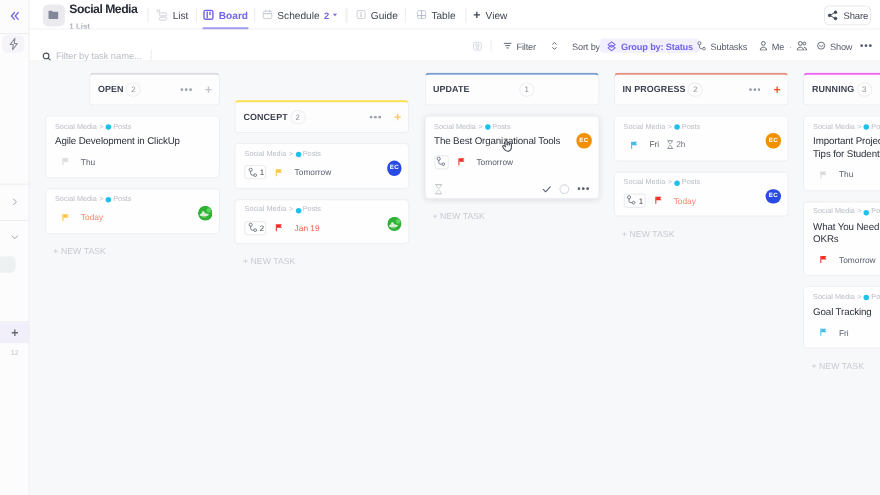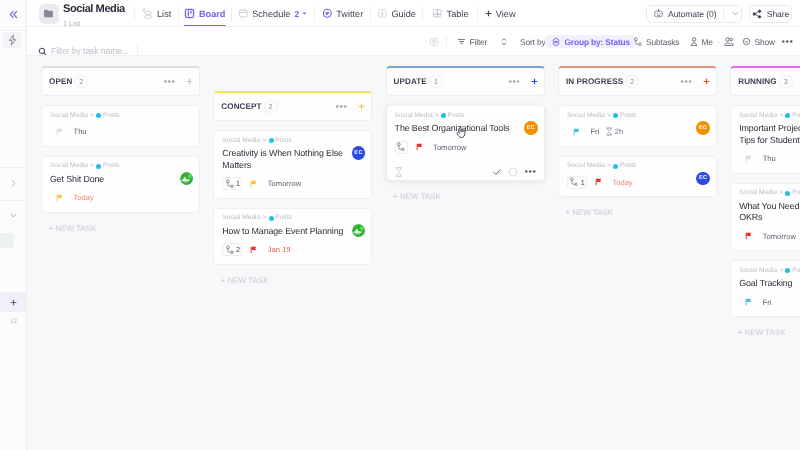--- a/index.html
+++ b/index.html
@@ -108,21 +108,21 @@
         </span>
       </div>
       <span class="rail-num" style="top: 318px;">12</span>
     </div>
     <div class="topbar">
       <div class="folder-icon">
         <svg width="11" height="11" viewBox="0 0 16 16" fill="#83889a">
           <path d="M1.6 3.6a1 1 0 011-1h3.1c.3 0 .6.12.77.35l.7.9h6.23a1 1 0 011 1v7.6a1 1 0 01-1 1H2.6a1 1 0 01-1-1z"></path>
         </svg>
       </div>
-      <div class="title-wrap"><span class="title-main">Social Media</span><span class="title-sub" style="display: block;">1 List</span></div>
+      <div class="title-wrap"><span class="title-main">Social Media</span><span class="title-sub" style="display: block; font-weight: bold;">1 List</span></div>
       <div class="vsep" style="margin-left: 9.2px; margin-right: 0px;"></div>
       <div class="tab" style="padding: 0px 6.5px;">
         <span class="ico">
           <svg width="11.5" height="11.5" viewBox="0 0 17 17" fill="none" stroke="#cbced6" stroke-width="1.25">
             <circle cx="3" cy="2.9" r="1.8"></circle>
             <rect x="4.2" y="5.4" width="9.8" height="4.1" rx="2.05"></rect>
             <rect x="4.2" y="11.2" width="9.8" height="4.1" rx="2.05"></rect>
           </svg>
         </span>
         <span>List</span>
@@ -149,29 +149,20 @@
         </span>
         <span>Schedule</span>
         <span class="cnt" style="margin-left: 0px;">2</span>
         <span class="caret" style="margin-left: -2px;">
           <svg width="7" height="7" viewBox="0 0 16 16" fill="#7265e6">
             <path d="M3.6 5.8h8.8L8 11z"></path>
           </svg>
         </span>
       </div>
       <div class="vsep" style="margin-left: 0px; margin-right: 0px;"></div>
-      <div class="tab" style="padding: 0px 6.4px;">
-        <span class="ico">
-          <svg width="10.5" height="10.5" viewBox="0 0 16 16">
-            <circle cx="8" cy="8" r="6" fill="none" stroke="#7265e6" stroke-width="1.7"></circle>
-            <path d="M11 6.1c-.22.1-.46.17-.71.2a1.24 1.24 0 00.54-.68c-.24.14-.5.24-.78.3a1.24 1.24 0 00-2.11 1.13 3.5 3.5 0 01-2.54-1.29 1.24 1.24 0 00.38 1.65c-.2 0-.39-.06-.56-.15a1.24 1.24 0 00.99 1.21c-.18.05-.38.06-.56.03a1.24 1.24 0 001.16.86 2.48 2.48 0 01-1.83.51 3.5 3.5 0 005.4-3.11c.24-.17.44-.39.61-.64z" fill="#7265e6"></path>
-          </svg>
-        </span>
-        <span>Twitter</span>
-      </div>
       <div class="vsep" style="margin-left: 0px; margin-right: 0px;"></div>
       <div class="tab" style="padding: 0px 6.3px;">
         <span class="ico">
           <svg width="10.5" height="10.5" viewBox="0 0 16 16" fill="none">
             <rect x="2.4" y="2.4" width="11.2" height="11.2" rx="2.6" stroke="#cfd2da" stroke-width="1.4"></rect>
             <rect x="7" y="4.6" width="1.9" height="1.8" rx="0.5" fill="#c0c4cf"></rect>
             <rect x="7" y="7.4" width="1.9" height="4" rx="0.5" fill="#c0c4cf"></rect>
           </svg>
         </span>
         <span>Guide</span>
@@ -190,39 +181,20 @@
       <div class="vsep" style="margin-left: 0px; margin-right: 0px;"></div>
       <div class="tab" style="color: rgb(63, 68, 83);">
         <span class="ico">
           <svg width="7" height="7" viewBox="0 0 16 16" fill="none" stroke="currentColor" stroke-width="2.8" stroke-linecap="butt">
             <path d="M8 1.5v13M1.5 8h13"></path>
           </svg>
         </span>
         <span>View</span>
       </div>
       <div class="spacer"></div>
-      <div class="pill" style="margin-right: 7px; width: 96px;">
-        <span class="ico">
-          <svg width="11" height="11" viewBox="0 0 16 16" fill="none" stroke="#5a5f6e" stroke-width="1.1">
-            <rect x="2.6" y="4.6" width="10.8" height="8.2" rx="2.6"></rect>
-            <path d="M8 2.1v2.4" stroke-linecap="round"></path>
-            <circle cx="8" cy="1.8" r="0.8" fill="#5a5f6e" stroke="none"></circle>
-            <circle cx="5.9" cy="8.1" r="0.75" fill="#5a5f6e" stroke="none"></circle>
-            <circle cx="10.1" cy="8.1" r="0.75" fill="#5a5f6e" stroke="none"></circle>
-            <path d="M6.2 10.6h3.6" stroke-linecap="round"></path>
-          </svg>
-        </span>
-        <span>Automate (0)</span>
-        <div class="vsep" style="height: 12px; margin: 0px 3px;"></div>
-        <span class="ico">
-          <svg width="9" height="9" viewBox="0 0 16 16" fill="none" stroke="#9aa0ad" stroke-width="1.6" stroke-linecap="round" stroke-linejoin="round">
-            <path d="M3.5 6L8 10.5 12.5 6"></path>
-          </svg>
-        </span>
-      </div>
       <div class="pill" style="margin-right: 8px; gap: 5px; width: 43px; justify-content: center;">
         <span class="ico">
           <svg width="10" height="10" viewBox="0 0 16 16" fill="none" stroke="#3f4453" stroke-width="1.3">
             <circle cx="12.1" cy="3.5" r="1.9" fill="#3f4453"></circle>
             <circle cx="3.6" cy="8" r="1.9" fill="#3f4453"></circle>
             <circle cx="12.1" cy="12.5" r="1.9" fill="#3f4453"></circle>
             <path d="M5.3 7.05l5.1-2.7M5.3 8.95l5.1 2.7" stroke-linecap="round"></path>
           </svg>
         </span>
         <span>Share</span>
@@ -317,21 +289,21 @@
               <circle cx="1.7" cy="2" r="1.7"></circle>
               <circle cx="7" cy="2" r="1.7"></circle>
               <circle cx="12.3" cy="2" r="1.7"></circle>
             </svg>
           </span>
         </div>
       </div>
     </div>
     <div class="board">
       <div class="col" style="left: 14px;">
-        <div class="colhead" style="border-top-color: rgb(220, 220, 224);">
+        <div class="colhead" style="border-top-color: rgb(220, 220, 224); margin-left: 40px;">
           <span class="colname">OPEN</span>
           <span class="colcount">2</span>
           <div class="spacer"></div>
           <div style="color: rgb(155, 160, 172); margin-right: 11.5px;">
             <svg width="10.5" height="3" viewBox="0 0 14 4" fill="currentColor">
               <circle cx="1.7" cy="2" r="1.7"></circle>
               <circle cx="7" cy="2" r="1.7"></circle>
               <circle cx="12.3" cy="2" r="1.7"></circle>
             </svg>
           </div>
@@ -341,39 +313,39 @@
             </svg>
           </div>
         </div>
         <div class="card">
           <div class="crumb">
             <span>Social Media</span>
             <span>&gt;</span>
             <span class="dot"></span>
             <span style="margin-left: -0.5px;">Posts</span>
           </div>
+          <div class="ctitle">Agile Development in ClickUp</div>
           <div class="cmeta">
             <div style="width: 0px; margin-right: -2px;"></div>
             <div>
               <svg width="7" height="8" viewBox="0 0 14 16" fill="none">
                 <path d="M2.4 1.6v12.8" stroke="#d8dade" stroke-width="1.9" stroke-linecap="butt"></path>
                 <path d="M3 1.6h9.6l-2.4 3.2 2.4 3.2H3z" fill="#d8dade"></path>
               </svg>
             </div>
             <span style="color: rgb(90, 95, 110); margin-left: 2.5px;">Thu</span>
           </div>
         </div>
         <div class="card">
           <div class="crumb">
             <span>Social Media</span>
             <span>&gt;</span>
             <span class="dot"></span>
             <span style="margin-left: -0.5px;">Posts</span>
           </div>
-          <div class="ctitle">Get Shit Done</div>
           <div class="cmeta">
             <div style="width: 0px; margin-right: -2px;"></div>
             <div>
               <svg width="7" height="8" viewBox="0 0 14 16" fill="none">
                 <path d="M2.4 1.6v12.8" stroke="#fcc53f" stroke-width="1.9" stroke-linecap="butt"></path>
                 <path d="M3 1.6h9.6l-2.4 3.2 2.4 3.2H3z" fill="#fcc53f"></path>
               </svg>
             </div>
             <span style="color: rgb(240, 137, 107); margin-left: 2.5px;">Today</span>
           </div>
@@ -408,21 +380,20 @@
             </svg>
           </div>
         </div>
         <div class="card">
           <div class="crumb">
             <span>Social Media</span>
             <span>&gt;</span>
             <span class="dot"></span>
             <span style="margin-left: -0.5px;">Posts</span>
           </div>
-          <div class="ctitle">Creativity is When Nothing Else Matters</div>
           <div class="cmeta">
             <div class="subbadge">
               <span class="ico">
                 <svg width="9.5" height="9.5" viewBox="0 0 16 16" fill="none" stroke="#6b7080" stroke-width="1.35">
                   <circle cx="4.8" cy="3.9" r="2.4"></circle>
                   <path d="M4.8 6.6v2.8a2.8 2.8 0 002.8 2.8h1.5" stroke-linecap="round"></path>
                   <circle cx="11.8" cy="12.2" r="2.1"></circle>
                 </svg>
               </span>
               <span>1</span>
@@ -437,21 +408,20 @@
           </div>
           <div class="avatar" style="background: rgb(42, 74, 228);">EC</div>
         </div>
         <div class="card">
           <div class="crumb">
             <span>Social Media</span>
             <span>&gt;</span>
             <span class="dot"></span>
             <span style="margin-left: -0.5px;">Posts</span>
           </div>
-          <div class="ctitle">How to Manage Event Planning</div>
           <div class="cmeta">
             <div class="subbadge">
               <span class="ico">
                 <svg width="9.5" height="9.5" viewBox="0 0 16 16" fill="none" stroke="#6b7080" stroke-width="1.35">
                   <circle cx="4.8" cy="3.9" r="2.4"></circle>
                   <path d="M4.8 6.6v2.8a2.8 2.8 0 002.8 2.8h1.5" stroke-linecap="round"></path>
                   <circle cx="11.8" cy="12.2" r="2.1"></circle>
                 </svg>
               </span>
               <span>2</span>
@@ -471,21 +441,21 @@
               <path d="M3 19.5c1.2-2.6 4.5-4.6 8-4.2l11 1.3-1.5 3.4c-4.6 2.6-12.5 2.5-17.5-.5z" fill="#d6eed5"></path>
               <ellipse cx="10.6" cy="13.3" rx="2.9" ry="2.2" fill="#ddf0dc"></ellipse>
               <path d="M5.5 17.5c3-1.7 7-2 10-1" stroke="#f1faf0" stroke-width="1.6" fill="none" stroke-linecap="round"></path>
               <path d="M8.5 21.3l.8 2.2M12 21.8l.7 2.2M15.5 21.3l.8 2.2" stroke="#a4dba3" stroke-width="1.1" stroke-linecap="round"></path>
             </svg>
           </div>
         </div>
         <span class="newtask" style="display: block;">+ NEW TASK</span>
       </div>
       <div class="col" style="left: 358.6px;">
-        <div class="colhead" style="border-top-color: rgb(127, 159, 208);">
+        <div class="colhead" style="border-top-color: rgb(127, 159, 208); gap: 43px;">
           <span class="colname">UPDATE</span>
           <span class="colcount">1</span>
           <div class="spacer"></div>
           <div style="color: rgb(155, 160, 172); margin-right: 11.5px;">
             <svg width="10.5" height="3" viewBox="0 0 14 4" fill="currentColor">
               <circle cx="1.7" cy="2" r="1.7"></circle>
               <circle cx="7" cy="2" r="1.7"></circle>
               <circle cx="12.3" cy="2" r="1.7"></circle>
             </svg>
           </div>

